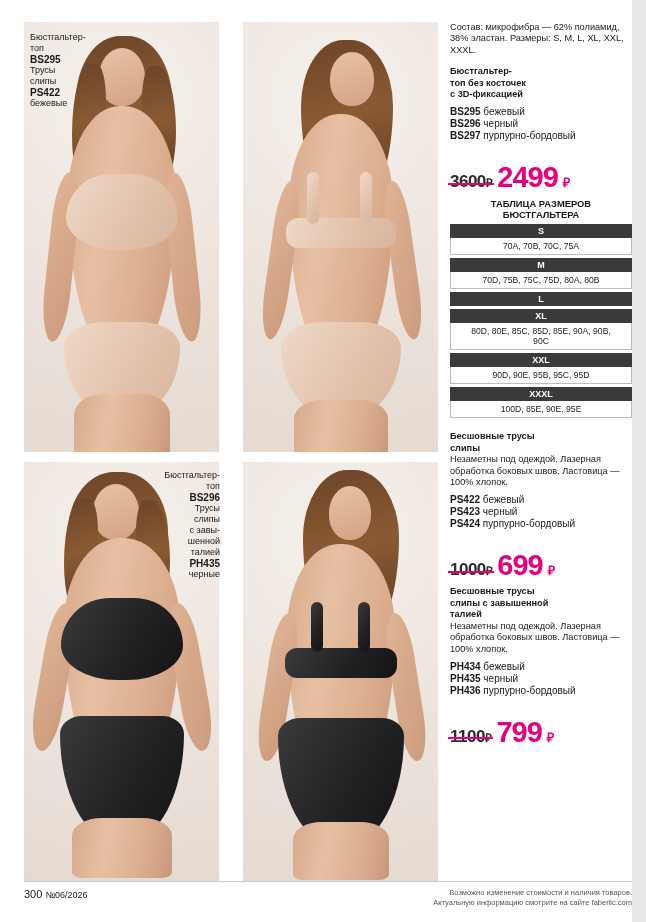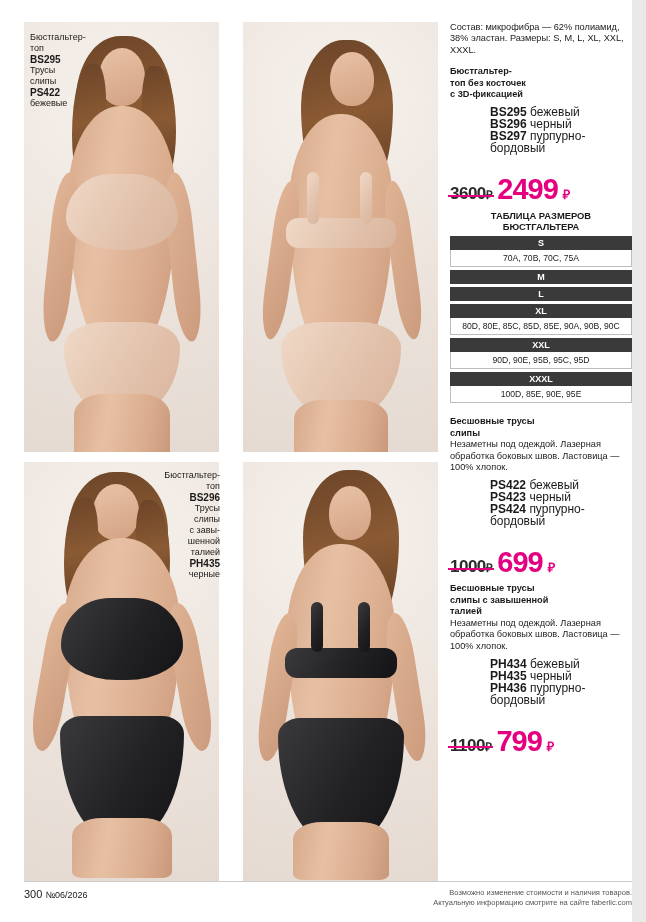--- a/index.html
+++ b/index.html
@@ -84,21 +84,21 @@
 
   
   .rcol {
     position: absolute;
     left: 450px; top: 22px; width: 182px;
   }
   .rtext { font-size: 9.2px; line-height: 11.4px; color: #1a1a1a; }
   .rtext.bold { font-weight: bold; }
   .spacer-6 { height: 6px; }
   .spacer-10 { height: 10px; }
-  .code-line { font-size: 12px; line-height: 12px; margin-left: 40px; }
+  .code-line { font-size: 10px; line-height: 12px; }
   .code-line b { font-weight: bold; }
 
   
   .price-row {
     display: flex; align-items: baseline; gap: 5px;
     margin-top: 21px; margin-bottom: 6px;
   }
   .old-price {
     font-size: 17px; font-weight: bold; color: #2b2b2b;
     position: relative; letter-spacing: -0.5px;
@@ -119,21 +119,21 @@
   .st-title {
     text-align: center; font-weight: bold; font-size: 9.4px;
     line-height: 11px; margin-bottom: 4px;
   }
   .st-head {
     background: #3a3a3a; color: #fff; font-weight: bold;
     font-size: 9px; text-align: center; padding: 2px 0;
   }
   .st-row {
     border: 1px solid #bdbdbd; border-top: none;
-    font-size: 8.6px; text-align: center; padding: 3px 7px;
+    font-size: 8.6px; text-align: center; padding: 3px 16px;
     color: #1a1a1a;
   }
   .st-block { margin-bottom: 3px; }
 
   
   .footer {
     position: absolute; left: 24px; right: 14px; bottom: 14px;
     border-top: 1px solid #cccccc; padding-top: 6px;
     display: flex; justify-content: space-between; align-items: flex-start;
   }
@@ -263,20 +263,21 @@
         <div>ТАБЛИЦА РАЗМЕРОВ</div>
         <div>БЮСТГАЛЬТЕРА</div>
       </div>
 
       <div class="st-block">
         <div class="st-head">S</div>
         <div class="st-row">70A, 70B, 70C, 75A</div>
       </div>
       <div class="st-block">
         <div class="st-head">M</div>
+        <div class="st-row">70D, 75B, 75C, 75D, 80A, 80B</div>
       </div>
       <div class="st-block">
         <div class="st-head">L</div>
       </div>
       <div class="st-block">
         <div class="st-head">XL</div>
         <div class="st-row">80D, 80E, 85C, 85D, 85E, 90A, 90B, 90C</div>
       </div>
       <div class="st-block">
         <div class="st-head">XXL</div>

